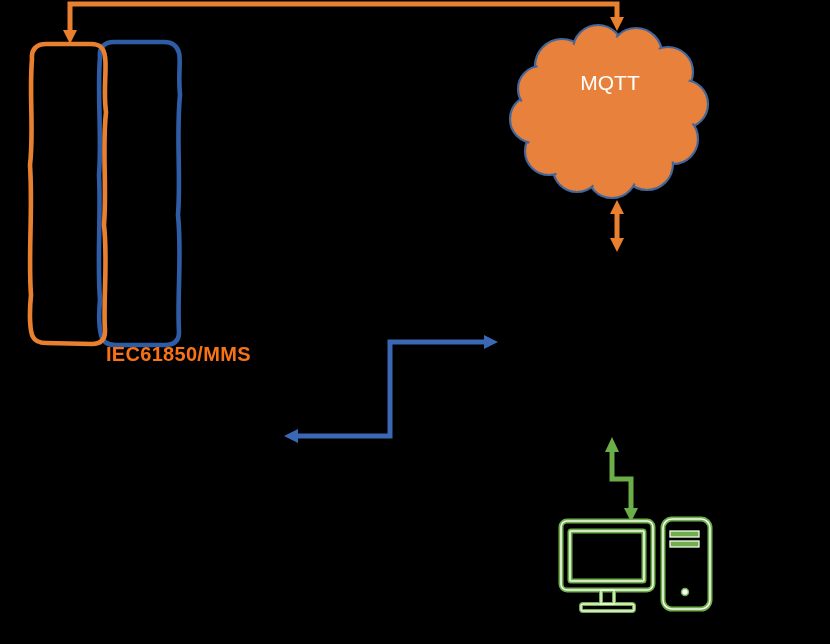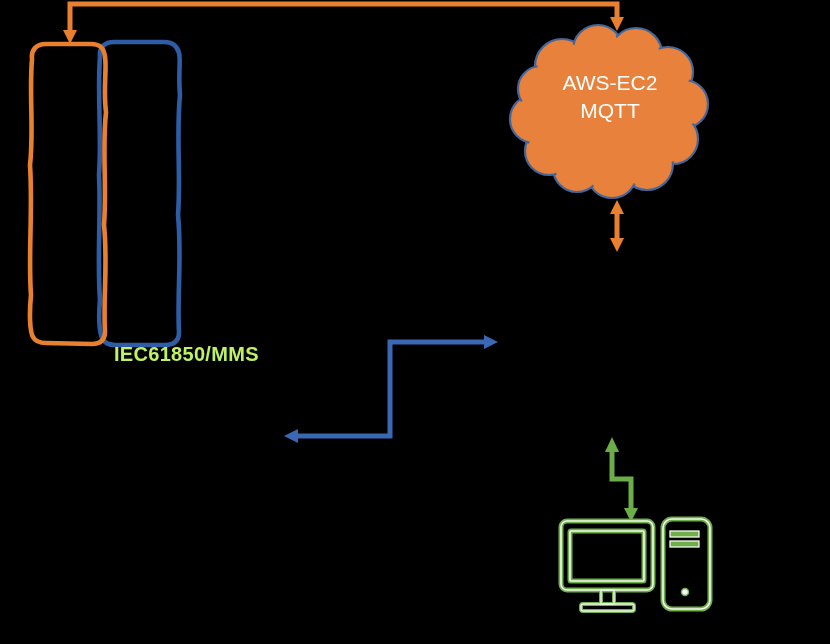--- a/index.html
+++ b/index.html
@@ -30,24 +30,24 @@
 
   .cloud-label {
     position: absolute;
     left: 515px; top: 69px; width: 190px;
     text-align: center;
     color: #FFFFFF;
     font-size: 21px; line-height: 28px;
   }
   .protocol-label {
     position: absolute;
-    left: 114px; top: 343px; width: 200px;
+    left: 106px; top: 343px; width: 200px;
     font-size: 20px; font-weight: bold;
     letter-spacing: 0.3px;
-    color: #bef264;
+    color: #f97316;
   }
 </style>
 </head>
 <body>
 
 <div class="stage">
   <svg width="830" height="644" viewBox="0 0 830 644">
 
     <g>
       <path class="stroke-rect-blue" stroke-width="4.6" stroke-linecap="round" d="M 114 42
@@ -153,18 +153,17 @@
       <rect class="icon-white" stroke-width="1.4" x="581" y="604" width="53" height="7" rx="2"></rect>
       <rect class="icon-white" stroke-width="1.6" x="663" y="519" width="47" height="90" rx="9"></rect>
 
       <rect x="670" y="531" width="29" height="6" fill="#6FAE4B" stroke="#F2FAEC" stroke-width="1.3"></rect>
       <rect x="670" y="541" width="29" height="6" fill="#6FAE4B" stroke="#F2FAEC" stroke-width="1.3"></rect>
       <circle cx="685" cy="592" r="3.5" fill="#FFFFFF" stroke="#6FAE4B" stroke-width="1.5"></circle>
     </g>
   </svg>
 
   <div class="cloud-label">
-    <div>AWS-EC2</div>
     <div>MQTT</div>
   </div>
 
   <div class="protocol-label">IEC61850/MMS</div>
 </div>
 
 </body></html>

